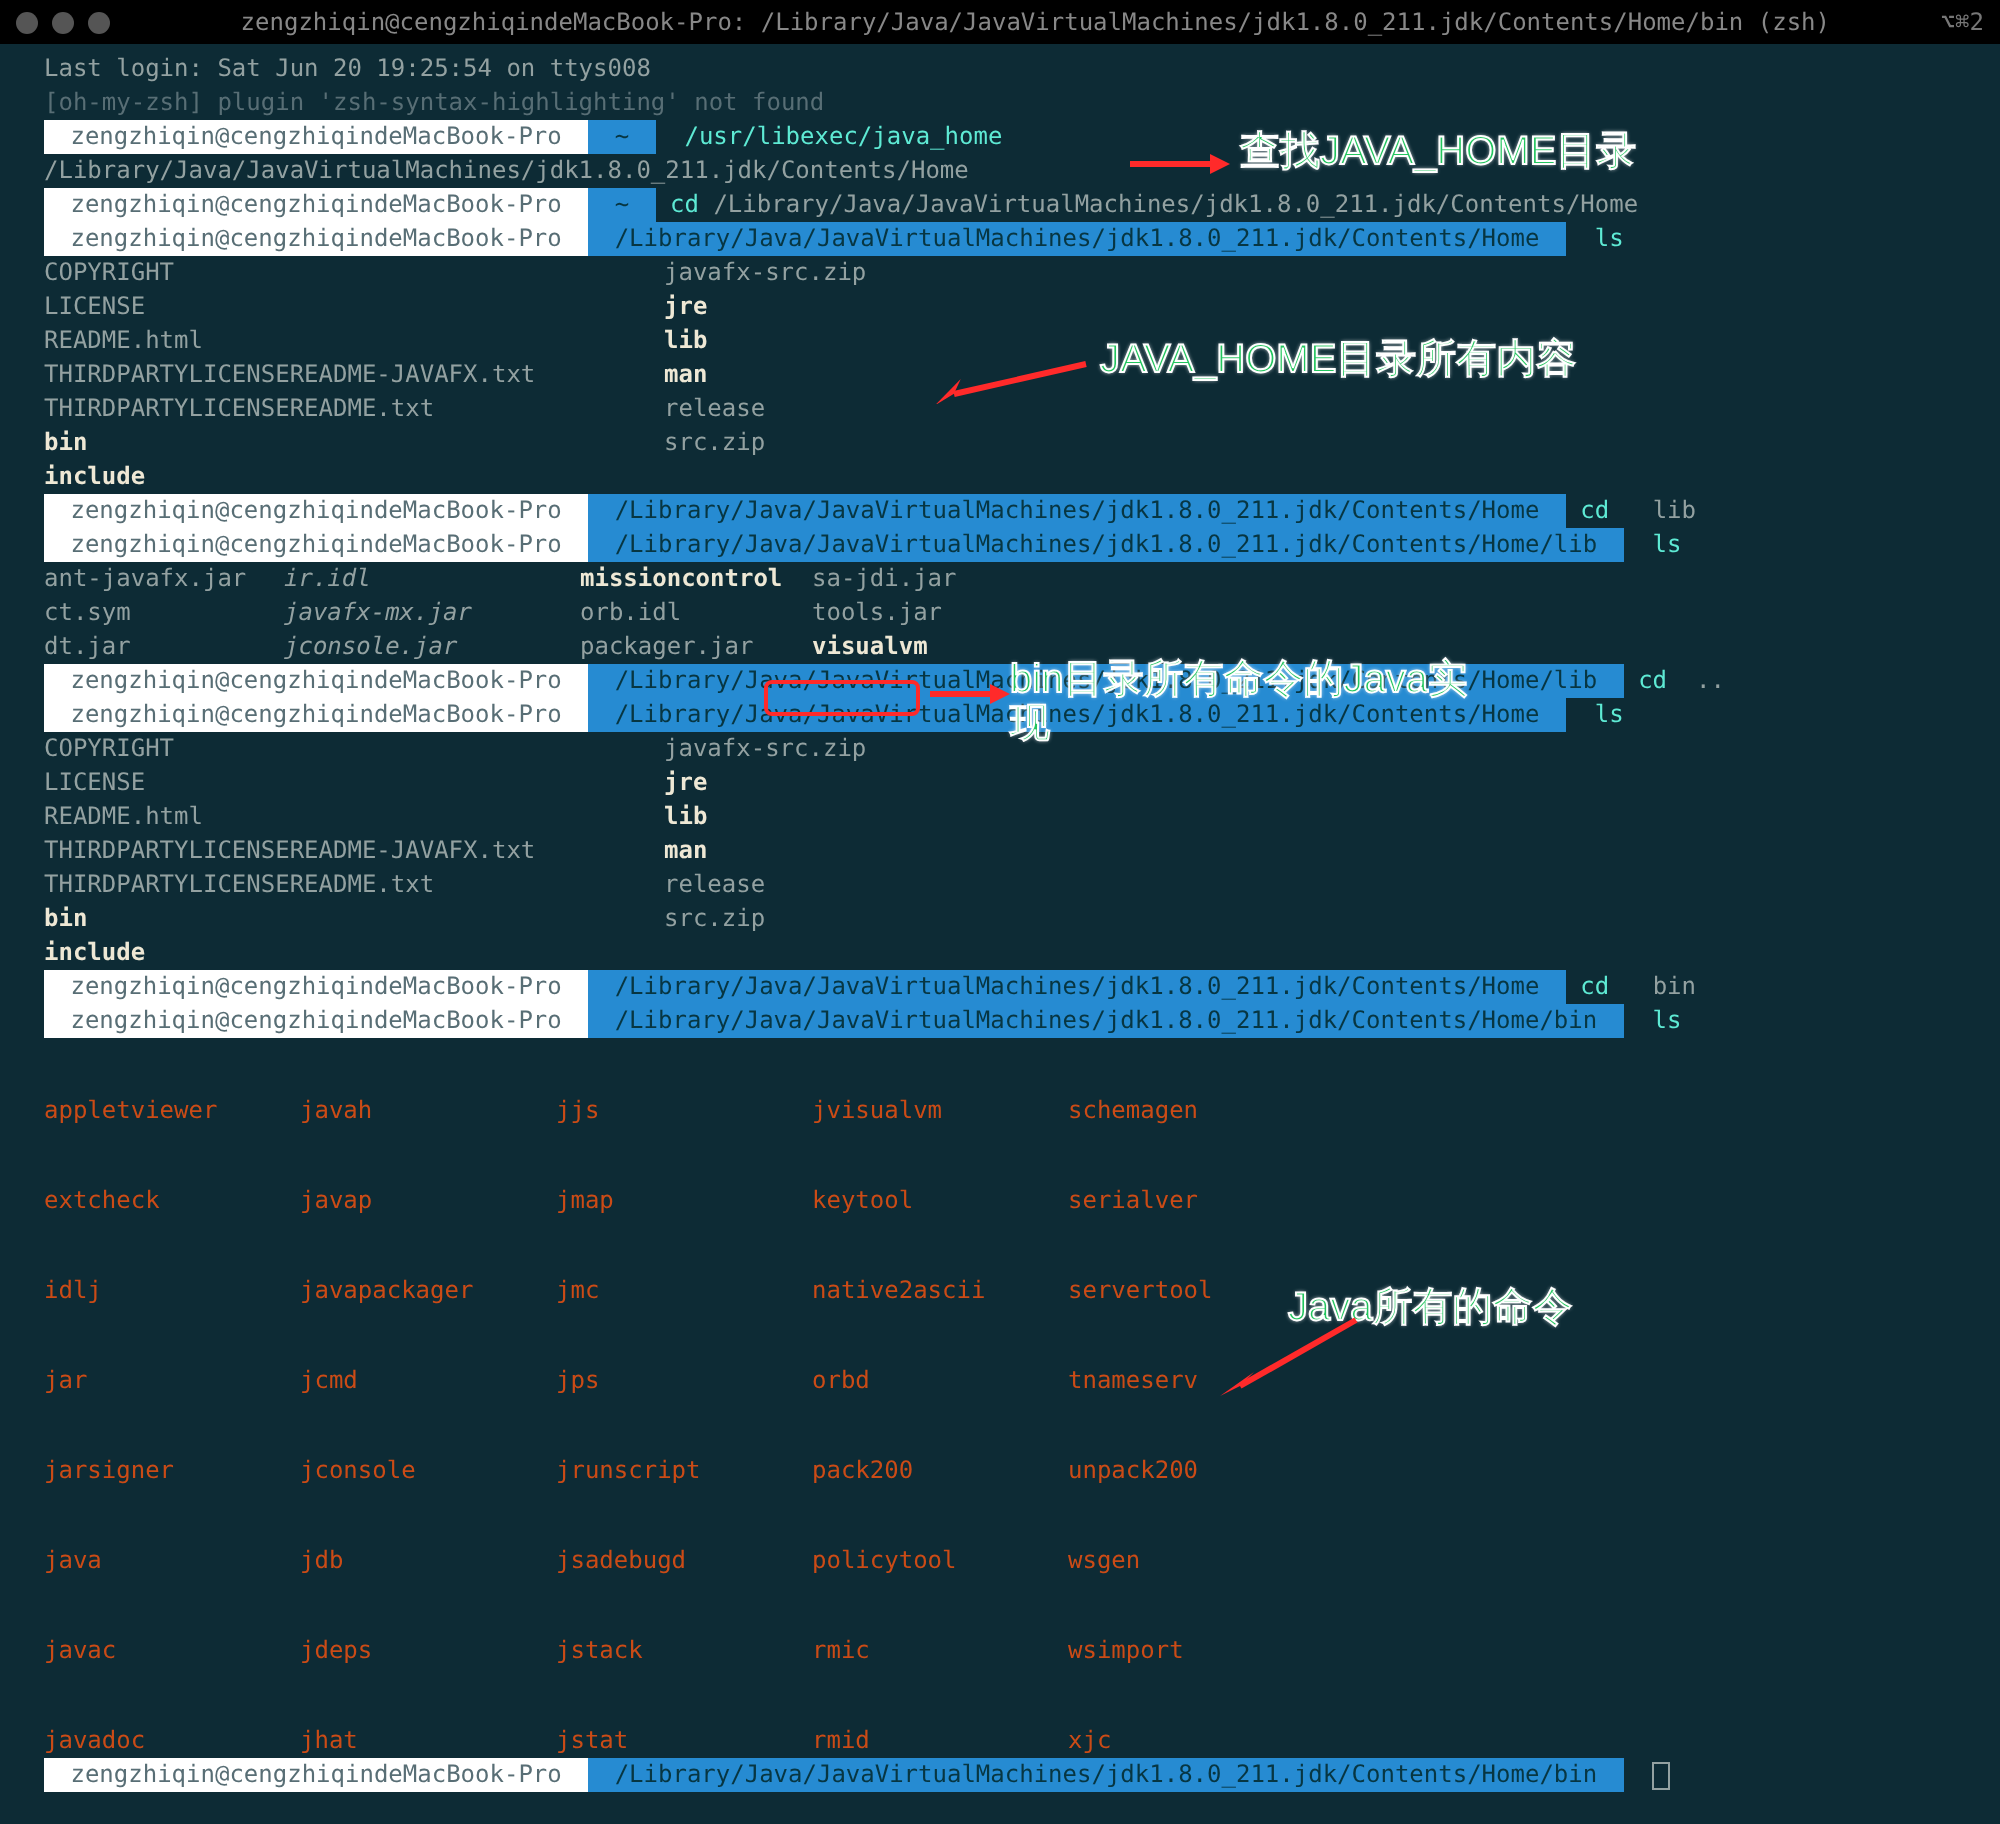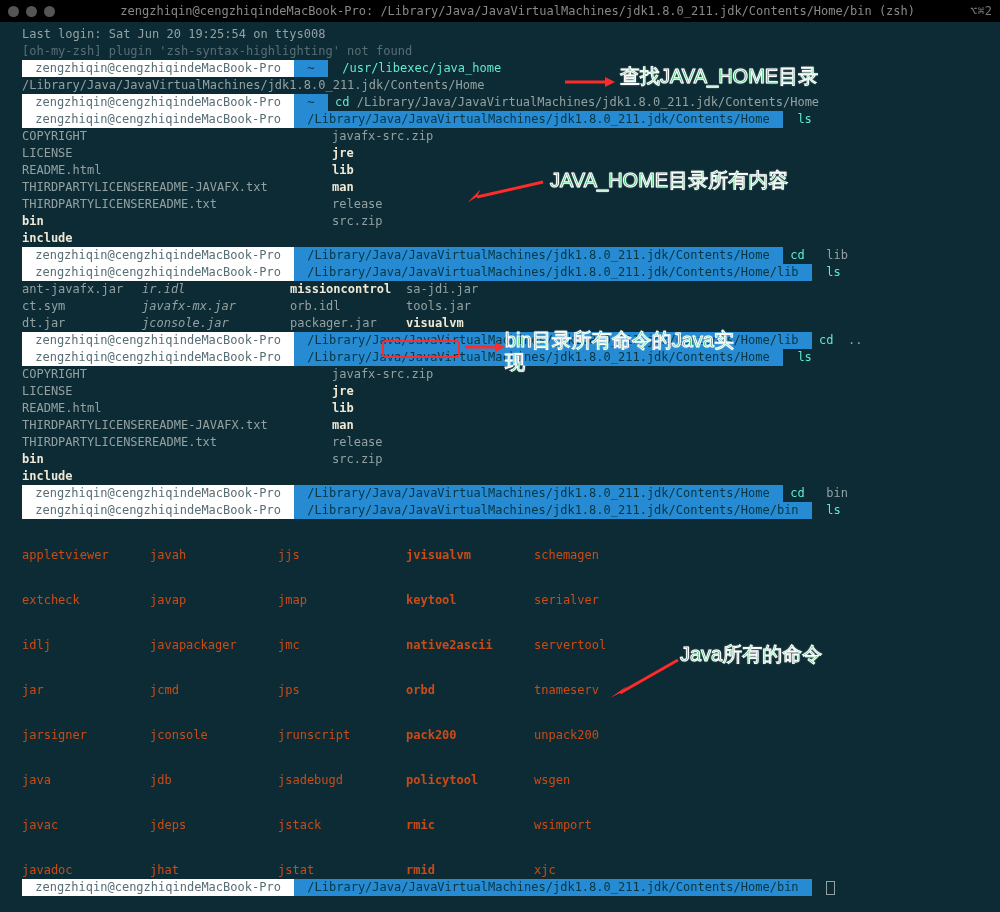--- a/index.html
+++ b/index.html
@@ -42,21 +42,21 @@
     padding: 0 6px;
     background: #ffffff;
   }
   .seg-path { background: #268bd2; color: #073642; }
   .seg-cmd { color: #5eead4; }
   .row { display: block; }
   .col { display: inline-block; }
   .c1 { width: 128px; }
   .c2 { width: 128px; }
   .c3 { width: 128px; margin-top: 28px; }
-  .c4 { width: 128px; font-weight: bold; }
+  .c4 { width: 128px; }
   .c5 { width: 128px; }
 
   .ls1a { width: 290px; }
   .ls1b { width: 200px; margin-left: 20px; }
 
   .ls2a { width: 120px; }
   .ls2b { width: 148px; font-style: italic; }
   .ls2c { width: 116px; }
   .ls2d { width: 120px; }
 
@@ -116,17 +116,17 @@
   </svg>
 
 <div class="annotation" style="left:505px; top:332px;">bin目录所有命令的Java实</div>
 <div class="annotation" style="left:505px; top:354px;">现</div>
 <svg class="arrow" style="left:465px; top:340px;" width="40" height="14">
     <line x1="0" y1="7" x2="30" y2="7" stroke="#ff2a2a" stroke-width="3"></line>
     <polygon points="30,2 40,7 30,12" fill="#ff2a2a"></polygon>
   </svg>
 <div class="hl-box" style="left:382px; top:340px; width:78px; height:18px;"></div>
 
-<div class="annotation" style="left:680px; top:646px;">Java所有的命令</div>
+<div class="annotation" style="left:644px; top:646px;">Java所有的命令</div>
 <svg class="arrow" style="left:610px; top:658px;" width="70" height="40">
     <line x1="68" y1="2" x2="10" y2="35" stroke="#ff2a2a" stroke-width="3"></line>
     <polygon points="10,35 0,40 17,28" fill="#ff2a2a"></polygon>
   </svg>
 
 </body></html>

